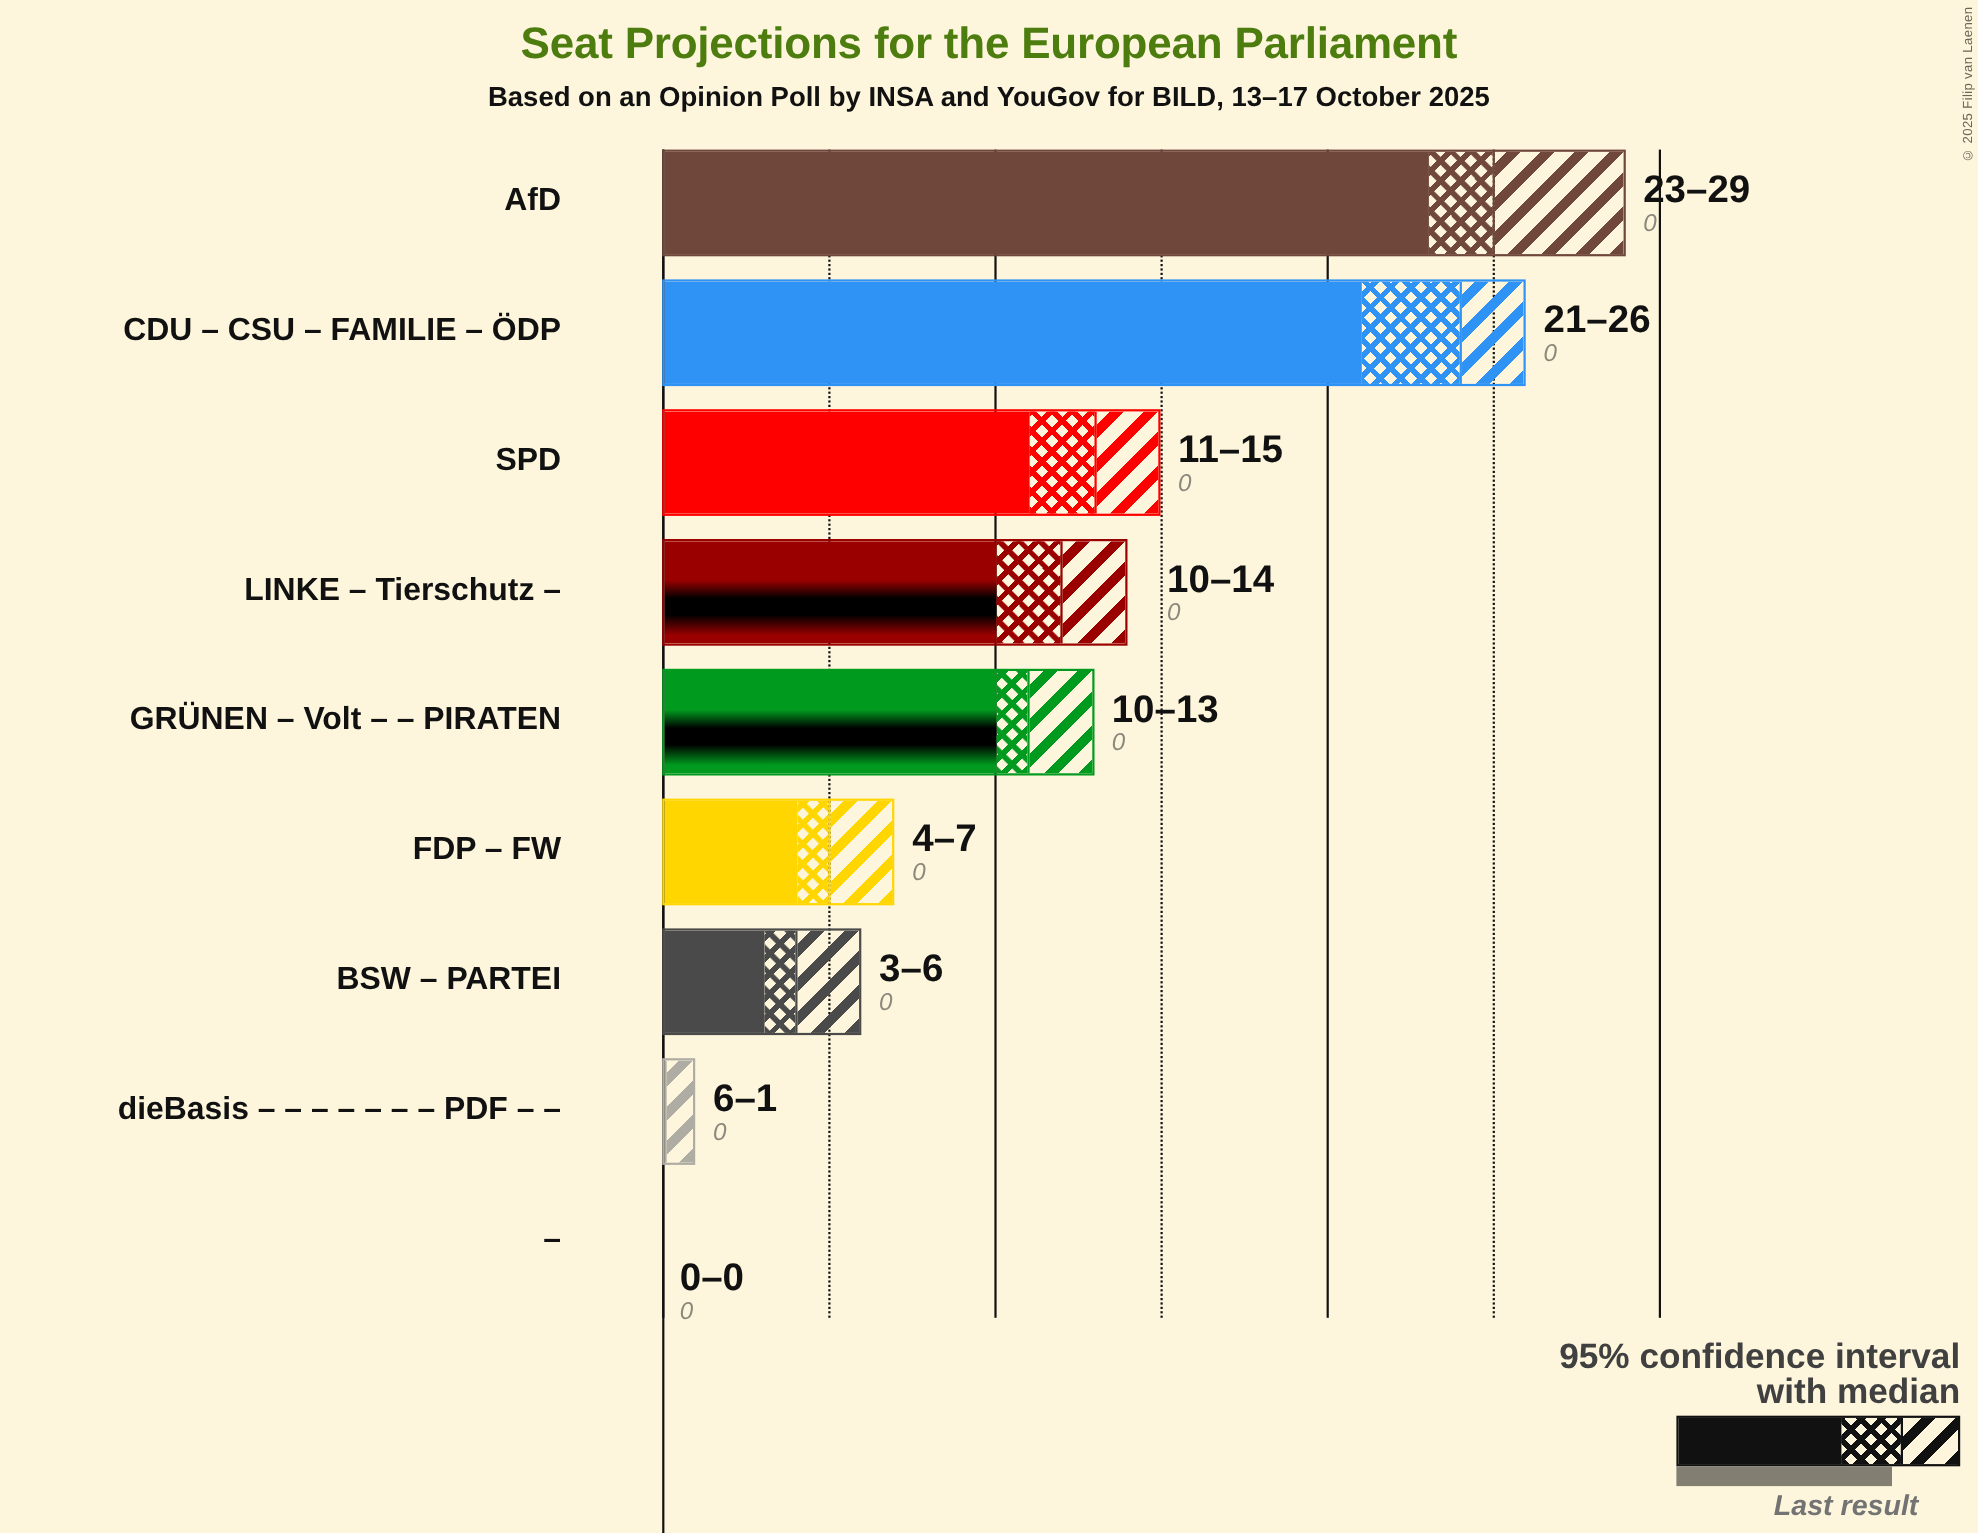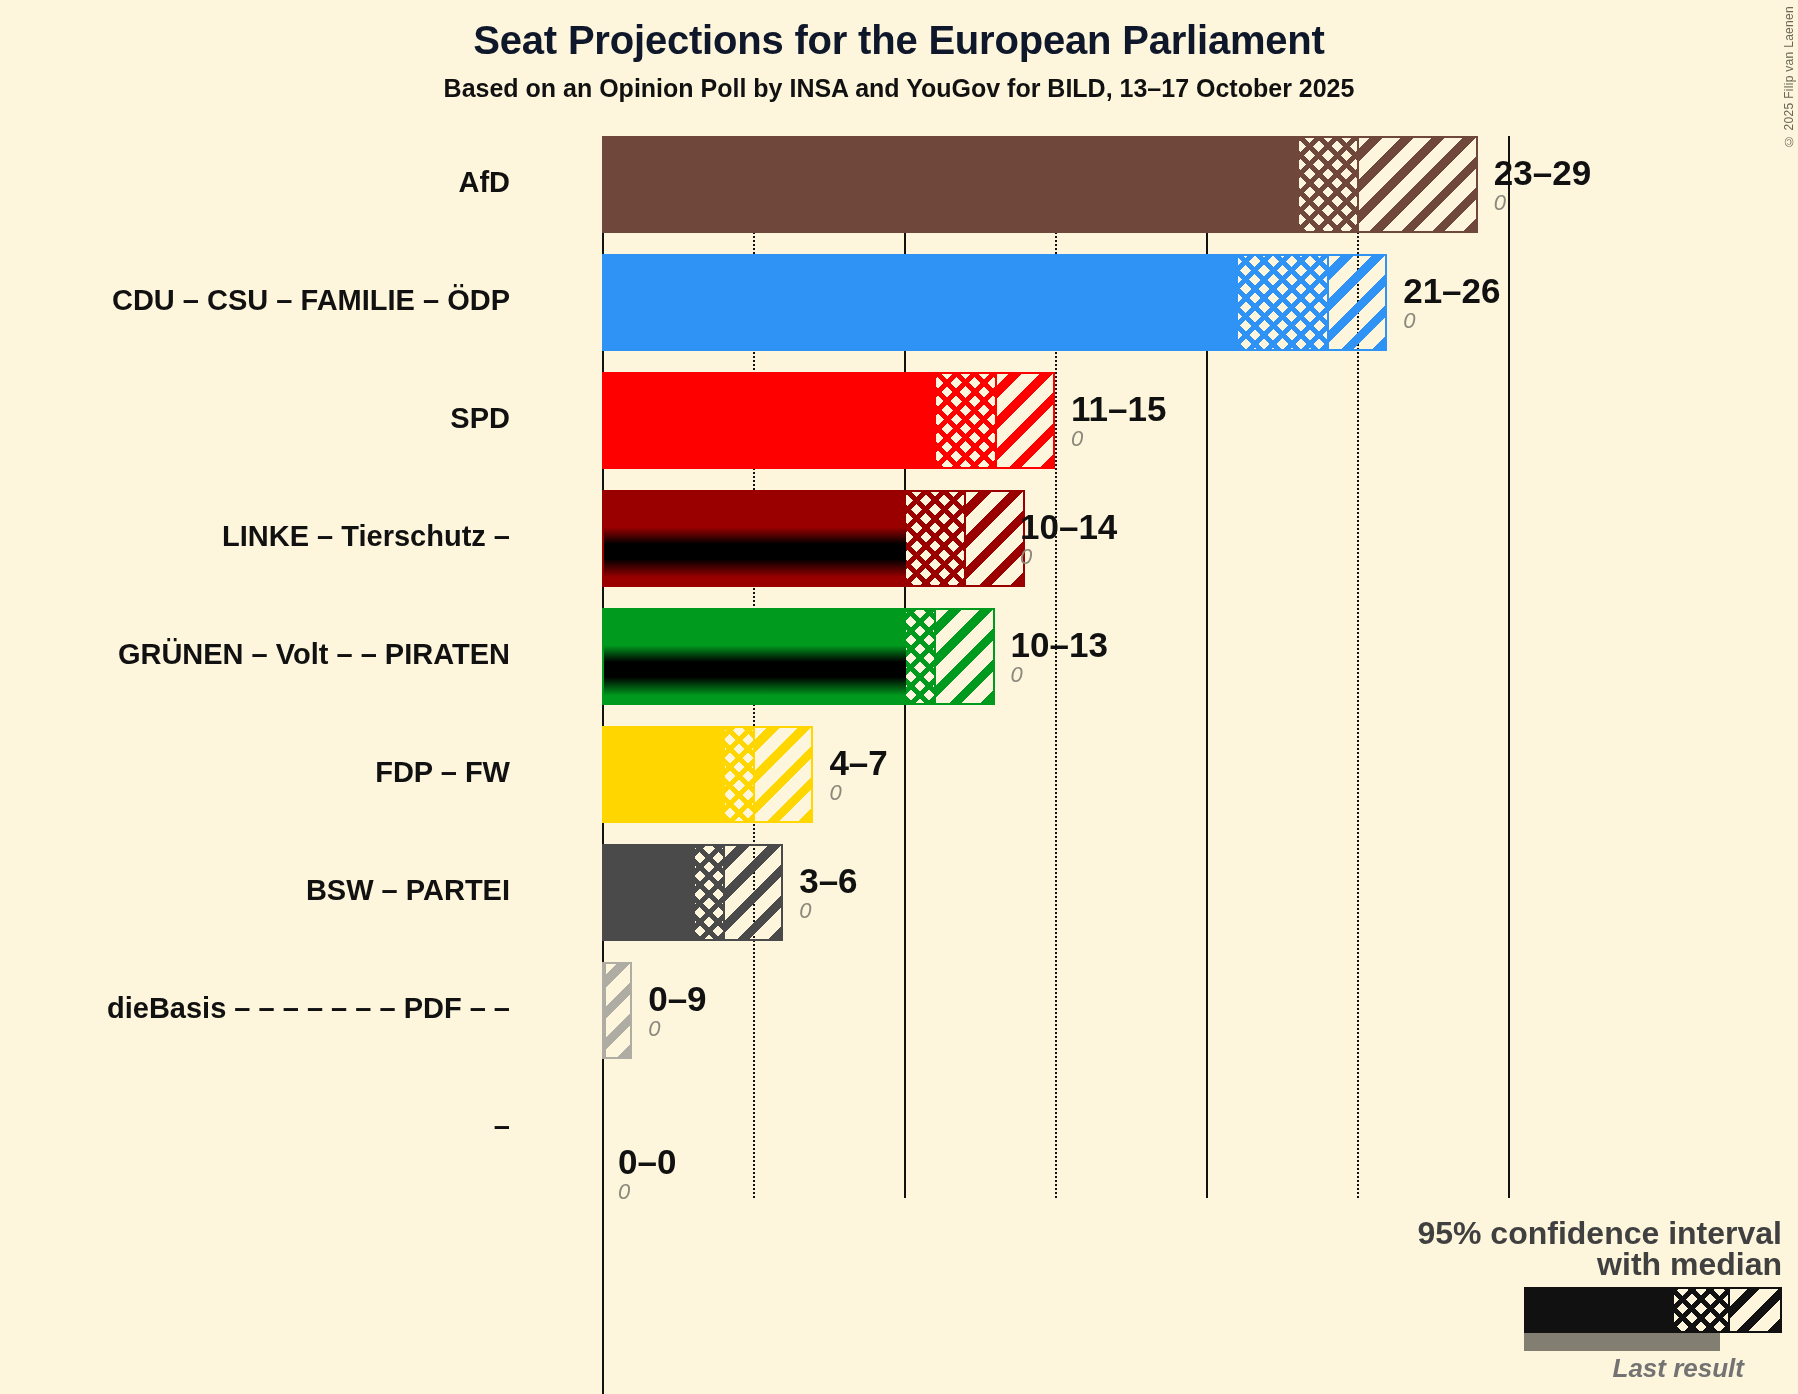--- a/index.html
+++ b/index.html
@@ -10,21 +10,21 @@
     position:relative;
     overflow:hidden;
     color:#111111;
   }
   #chart{position:absolute;left:0;top:0;width:1798px;height:1394px;}
 
   .title{
     position:absolute;top:18px;left:0;width:1798px;
     text-align:center;
     font-size:40px;font-weight:bold;letter-spacing:-0.2px;
-    color:#0f172a;
+    color:#4d7c0f;
   }
   .subtitle{
     position:absolute;top:74px;left:0;width:1798px;
     text-align:center;
     font-size:25px;font-weight:bold;
     color:#111111;
   }
   .copyright{
     position:absolute;right:2px;top:6px;
     font-size:12px;color:#6b6657;
@@ -171,21 +171,21 @@
             <div class="lastresult">0</div>
           </div>
         </div>
         <div class="row" style="top: 354px;">
           <div class="rowlabel" style="top: 29.5px;">LINKE – Tierschutz –</div>
           <div class="bar" style="width: 422.8px; border: 2px solid rgb(155, 0, 0);">
             <div class="seg" style="width: 302px; background: linear-gradient(rgb(155, 0, 0) 0%, rgb(155, 0, 0) 38%, rgb(0, 0, 0) 56%, rgb(0, 0, 0) 72%, rgb(155, 0, 0) 92%, rgb(155, 0, 0) 100%);"></div>
             <div class="seg" style="width: 60.4px; background: repeating-linear-gradient(45deg, rgb(155, 0, 0) 0px, rgb(155, 0, 0) 5px, transparent 5px, transparent 13px), repeating-linear-gradient(-45deg, rgb(155, 0, 0) 0px, rgb(155, 0, 0) 5px, transparent 5px, transparent 13px); border-right: 2px solid rgb(155, 0, 0);"></div>
             <div class="seg" style="flex: 1 1 auto; background: repeating-linear-gradient(-45deg, rgb(155, 0, 0) 0px, rgb(155, 0, 0) 9px, transparent 9px, transparent 22px);"></div>
           </div>
-          <div class="valuebox" style="left: 418px; top: 16.5px;">
+          <div class="valuebox" style="left: 459px; top: 16.5px;">
             <div class="value">10–14</div>
             <div class="lastresult">0</div>
           </div>
         </div>
         <div class="row" style="top: 472px;">
           <div class="rowlabel" style="top: 29.5px;">GRÜNEN – Volt – – PIRATEN</div>
           <div class="bar" style="width: 392.6px; border: 2px solid rgb(0, 154, 30);">
             <div class="seg" style="width: 302px; background: linear-gradient(rgb(0, 154, 30) 0%, rgb(0, 154, 30) 38%, rgb(0, 0, 0) 56%, rgb(0, 0, 0) 72%, rgb(0, 154, 30) 92%, rgb(0, 154, 30) 100%);"></div>
             <div class="seg" style="width: 30.2px; background: repeating-linear-gradient(45deg, rgb(0, 154, 30) 0px, rgb(0, 154, 30) 5px, transparent 5px, transparent 13px), repeating-linear-gradient(-45deg, rgb(0, 154, 30) 0px, rgb(0, 154, 30) 5px, transparent 5px, transparent 13px); border-right: 2px solid rgb(0, 154, 30);"></div>
             <div class="seg" style="flex: 1 1 auto; background: repeating-linear-gradient(-45deg, rgb(0, 154, 30) 0px, rgb(0, 154, 30) 9px, transparent 9px, transparent 22px);"></div>
@@ -220,21 +220,21 @@
           </div>
         </div>
         <div class="row" style="top: 826px;">
           <div class="rowlabel" style="top: 29.5px;">dieBasis – – – – – – – PDF – –</div>
           <div class="bar" style="width: 30.2px; border: 2px solid rgb(175, 173, 163);">
             <div class="seg" style="width: 0px; background: rgb(175, 173, 163);"></div>
             <div class="seg" style="width: 0px; background: repeating-linear-gradient(45deg, rgb(175, 173, 163) 0px, rgb(175, 173, 163) 5px, transparent 5px, transparent 13px), repeating-linear-gradient(-45deg, rgb(175, 173, 163) 0px, rgb(175, 173, 163) 5px, transparent 5px, transparent 13px); border-right: 2px solid rgb(175, 173, 163);"></div>
             <div class="seg" style="flex: 1 1 auto; background: repeating-linear-gradient(-45deg, rgb(175, 173, 163) 0px, rgb(175, 173, 163) 9px, transparent 9px, transparent 22px);"></div>
           </div>
           <div class="valuebox" style="left: 46.2px; top: 16.5px;">
-            <div class="value">0–9</div>
+            <div class="value">6–1</div>
             <div class="lastresult">0</div>
           </div>
         </div>
         <div class="row" style="top: 944px;">
           <div class="rowlabel" style="top: 29.5px;">–</div>
           <div class="bar" style="width: 0px;"></div>
           <div class="valuebox" style="left: 16px; top: 16.5px; margin-top: 45px;">
             <div class="value">0–0</div>
             <div class="lastresult">0</div>
           </div>

